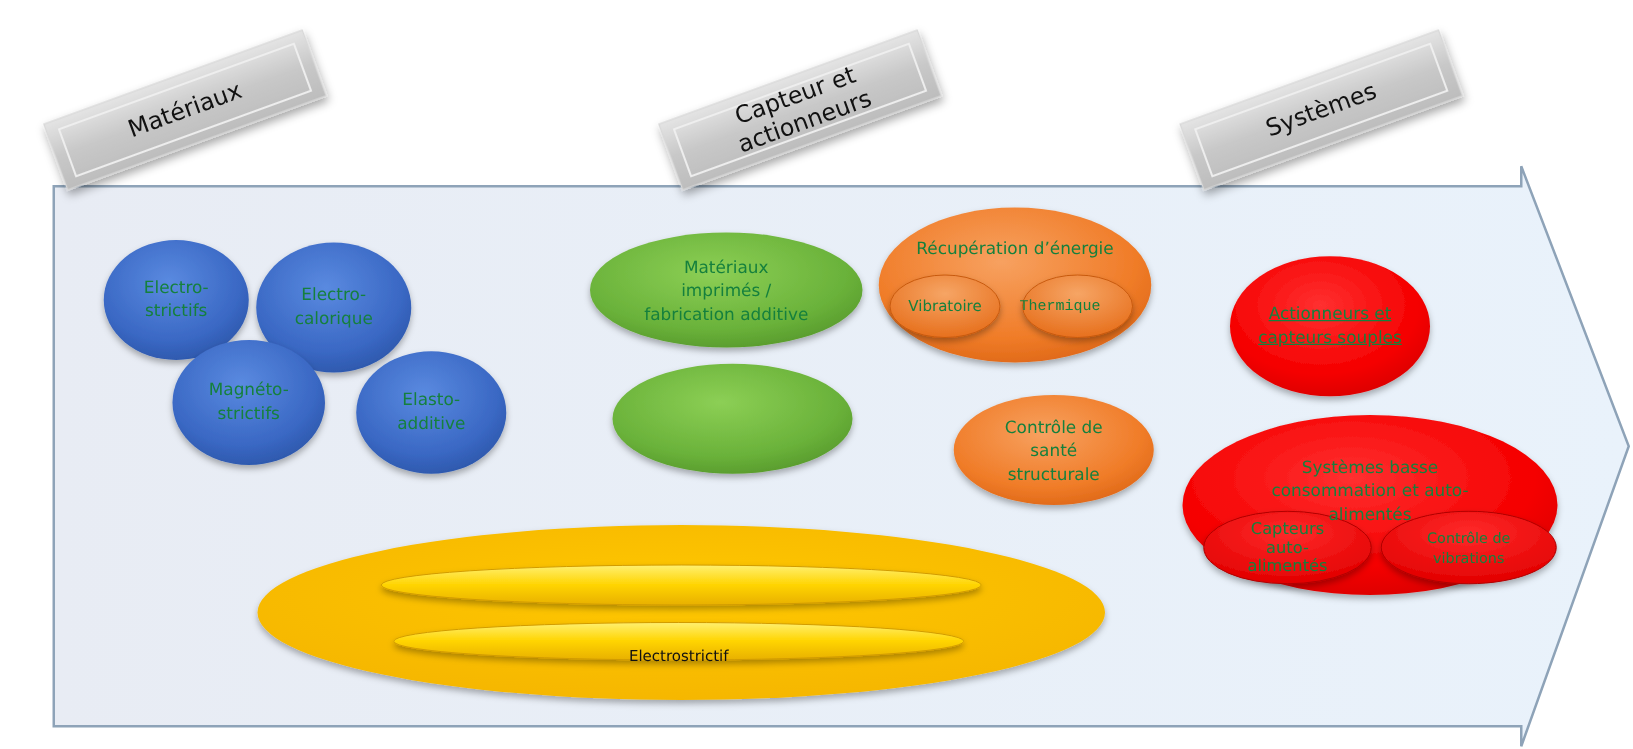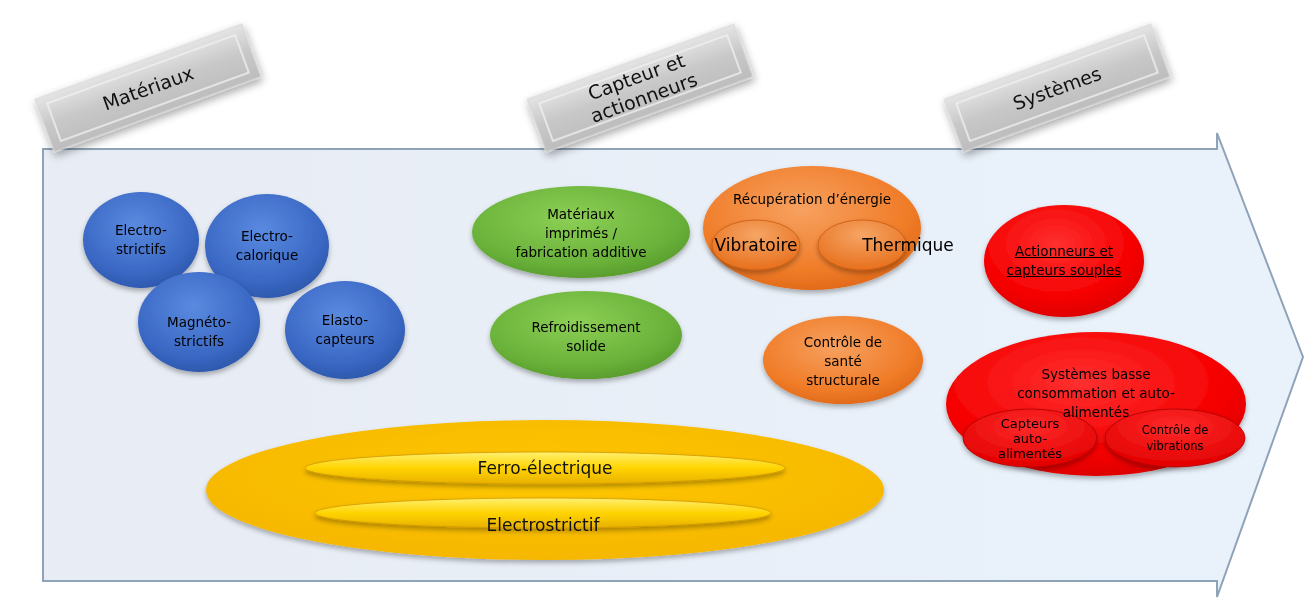--- a/index.html
+++ b/index.html
@@ -1,21 +1,21 @@
 <!DOCTYPE html>
 <html><head>
 <meta charset="utf-8">
 <style>
   html,body{margin:0;padding:0;background:#ffffff;}
   body{width:1306px;height:599px;position:relative;overflow:hidden;font-family:"DejaVu Sans","Liberation Sans",sans-serif;}
   #stage{position:absolute;left:0;top:0;width:1306px;height:599px;}
-  .ell-text{position:absolute;display:flex;align-items:center;justify-content:center;text-align:center;color:#000000;font-size:13.5px;line-height:19px;white-space:pre-line;}
+  .ell-text{position:absolute;display:flex;align-items:center;justify-content:center;text-align:center;color:#15803d;font-size:13.5px;line-height:19px;white-space:pre-line;}
   .tag-text{position:absolute;display:flex;align-items:center;justify-content:center;text-align:center;color:#111;font-size:19px;line-height:22px;white-space:pre-line;transform-origin:center center;}
   .dark{color:#111;}
-  .small{font-size:17px;line-height:16px;}
+  .small{font-size:12px;line-height:16px;}
 </style>
 </head>
 <body>
 
 <div id="stage">
 <svg width="1306" height="599" viewBox="0 0 1306 599" style="position:absolute;left:0;top:0">
   <defs>
     <linearGradient id="gArrow" x1="0" y1="0" x2="1" y2="0">
       <stop offset="0" stop-color="#e8ecf4"></stop>
       <stop offset="1" stop-color="#e9f2fb"></stop>
@@ -110,38 +110,35 @@
 
 <div class="tag-text" style="left:88px;top:58px;width:120px;height:60px;transform:rotate(-20deg);">Matériaux</div>
 <div class="tag-text" style="left:570px;top:52px;width:140px;height:70px;transform:rotate(-20deg);">Capteur et
 actionneurs</div>
 <div class="tag-text" style="left:997px;top:58px;width:120px;height:60px;transform:rotate(-20deg);">Systèmes</div>
 
 <div class="ell-text" style="left:91px;top:210px;width:100px;height:60px;">Electro-
 strictifs</div>
 <div class="ell-text" style="left:217px;top:216px;width:100px;height:60px;">Electro-
 calorique</div>
-<div class="ell-text" style="left:149px;top:302px;width:100px;height:60px;">Magnéto-
+<div class="ell-text" style="left:149px;top:292px;width:100px;height:60px;">Magnéto-
 strictifs</div>
 <div class="ell-text" style="left:295px;top:300px;width:100px;height:60px;">Elasto-
-capteurs</div>
+additive</div>
 
 <div class="ell-text" style="left:481px;top:200px;width:200px;height:66px;">Matériaux
 imprimés /
 fabrication additive</div>
-<div class="ell-text" style="left:496px;top:315px;width:180px;height:44px;">Refroidissement
-solide</div>
 <div class="ell-text" style="left:712px;top:188px;width:200px;height:22px;">Récupération  d’énergie</div>
 <div class="ell-text small" style="left:716px;top:235px;width:80px;height:20px;">Vibratoire</div>
-<div class="ell-text small" style="left:868px;top:235px;width:80px;height:20px;">Thermique</div>
+<div class="ell-text small" style="left:808px;top:235px;width:80px;height:20px;font-family:Liberation Mono, monospace;">Thermique</div>
 <div class="ell-text" style="left:773px;top:330px;width:140px;height:62px;">Contrôle de
 santé
 structurale</div>
 
-<div class="ell-text dark small" style="left:445px;top:459px;width:200px;height:18px;">Ferro-électrique</div>
 <div class="ell-text dark small" style="left:443px;top:504px;width:200px;height:18px;margin-top:12px;">Electrostrictif</div>
 
 <div class="ell-text" style="left:994px;top:240px;width:140px;height:42px;text-decoration:underline;">Actionneurs et
 capteurs souples</div>
 <div class="ell-text" style="left:996px;top:362px;width:200px;height:62px;">Systèmes basse
 consommation et  auto-
 alimentés</div>
 <div class="ell-text small" style="left:980px;top:413px;width:100px;height:50px;font-size:13px;line-height:15px;">Capteurs
 auto-
 alimentés</div>

